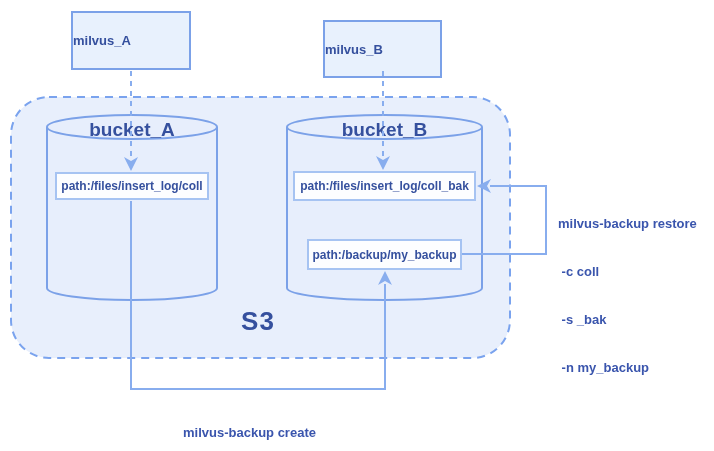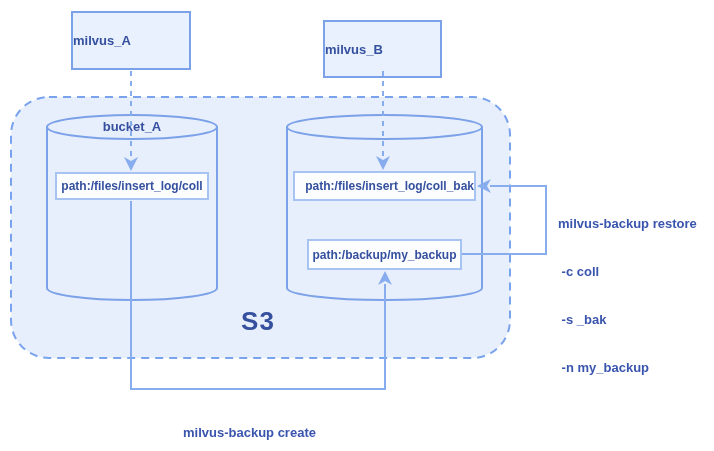--- a/index.html
+++ b/index.html
@@ -52,21 +52,21 @@
     font-weight: bold;
     font-size: 12px;
     color: var(--text, #35509e);
     z-index: 2;
     white-space: nowrap;
   }
   .bucket-label {
     position: absolute;
     text-align: center;
     font-weight: bold;
-    font-size: 13px;
+    font-size: 19px;
     color: var(--text, #35509e);
     z-index: 2;
   }
   .s3-label {
     position: absolute;
     left: 210px;
     top: 306px;
     width: 96px;
     text-align: center;
     font-weight: bold;
@@ -116,26 +116,27 @@
   <div class="node" style="left:71px; top:11px; width:120px; height:59px;">
     <span>milvus_A</span>
   </div>
 
   <div class="node" style="left:323px; top:20px; width:119px; height:58px;">
     <span>milvus_B</span>
   </div>
 
   <div class="bucket-label" style="left:47px; top:119px; width:170px;">bucket_A</div>
 
+  <div class="bucket-label" style="left:287px; top:119px; width:195px;">bucket_B</div>
 
   <div class="path-box" style="left:55px; top:172px; width:154px; height:28px;">
     <span>path:/files/insert_log/coll</span>
   </div>
 
-  <div class="path-box" style="left:293px; top:171px; width:183px; height:30px;justify-content:flex-end;">
+  <div class="path-box" style="left:293px; top:171px; width:183px; height:30px;">
     <span>path:/files/insert_log/coll_bak</span>
   </div>
 
   <div class="path-box" style="left:307px; top:239px; width:155px; height:31px;">
     <span>path:/backup/my_backup</span>
   </div>
 
   <div class="s3-label">S3</div>
 
   <div class="cmd cmd-create">

